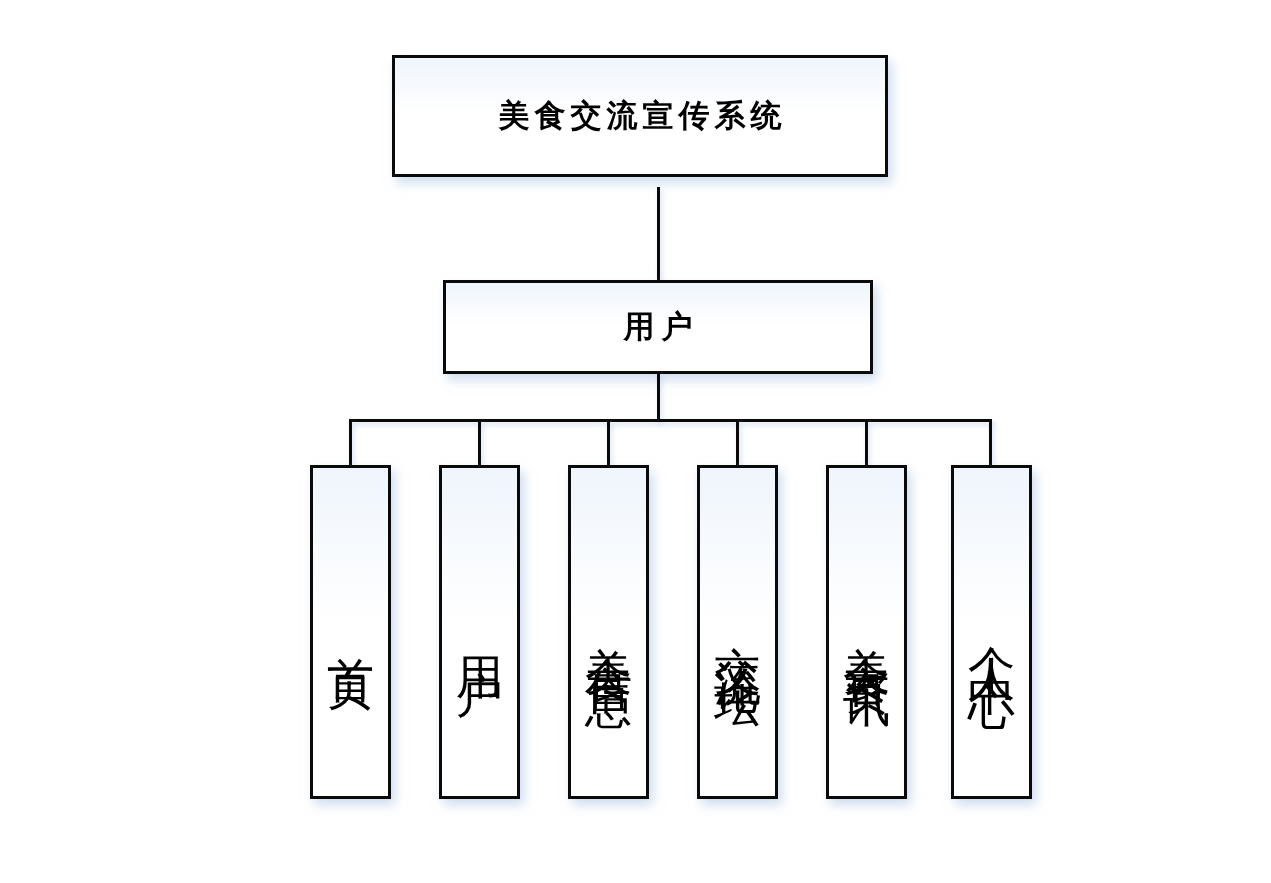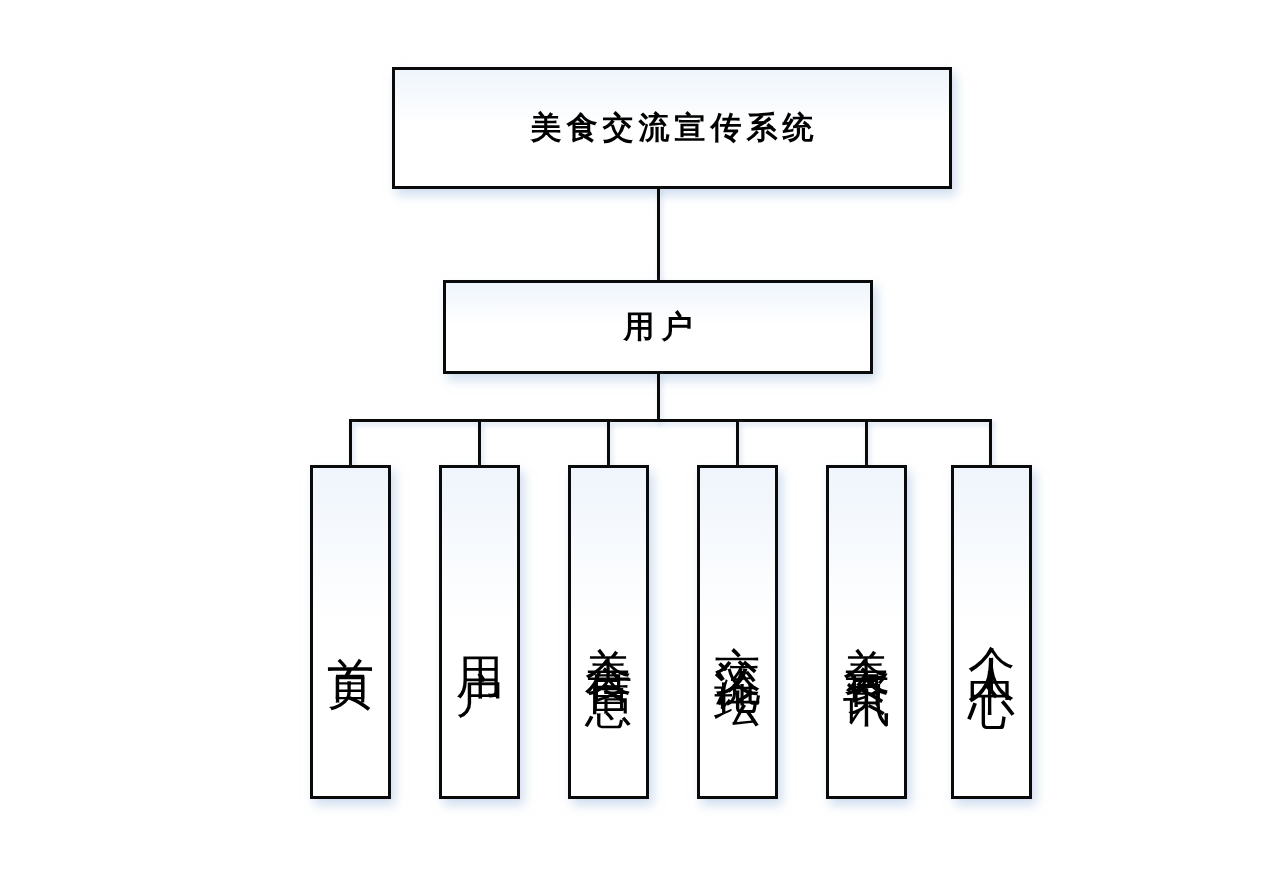--- a/index.html
+++ b/index.html
@@ -19,22 +19,22 @@
     position: absolute;
     box-sizing: border-box;
     border: 3px solid #0a0a0a;
     background: linear-gradient(180deg, #eff5fc 0%, #ffffff 48%);
     box-shadow: 4px 6px 10px rgba(168, 193, 226, 0.55);
     display: flex;
     align-items: center;
     justify-content: center;
   }
   .node-root {
-    left: 392px; top: 67px;
-    width: 560px; height: 122px;
+    left: 392px; top: 55px;
+    width: 496px; height: 122px;
   }
   .node-root .hlabel {
     font-size: 31px;
     font-weight: 700;
     color: #000000;
     letter-spacing: 5px;
     text-indent: 5px;
     white-space: nowrap;
   }
   .node-actor {

